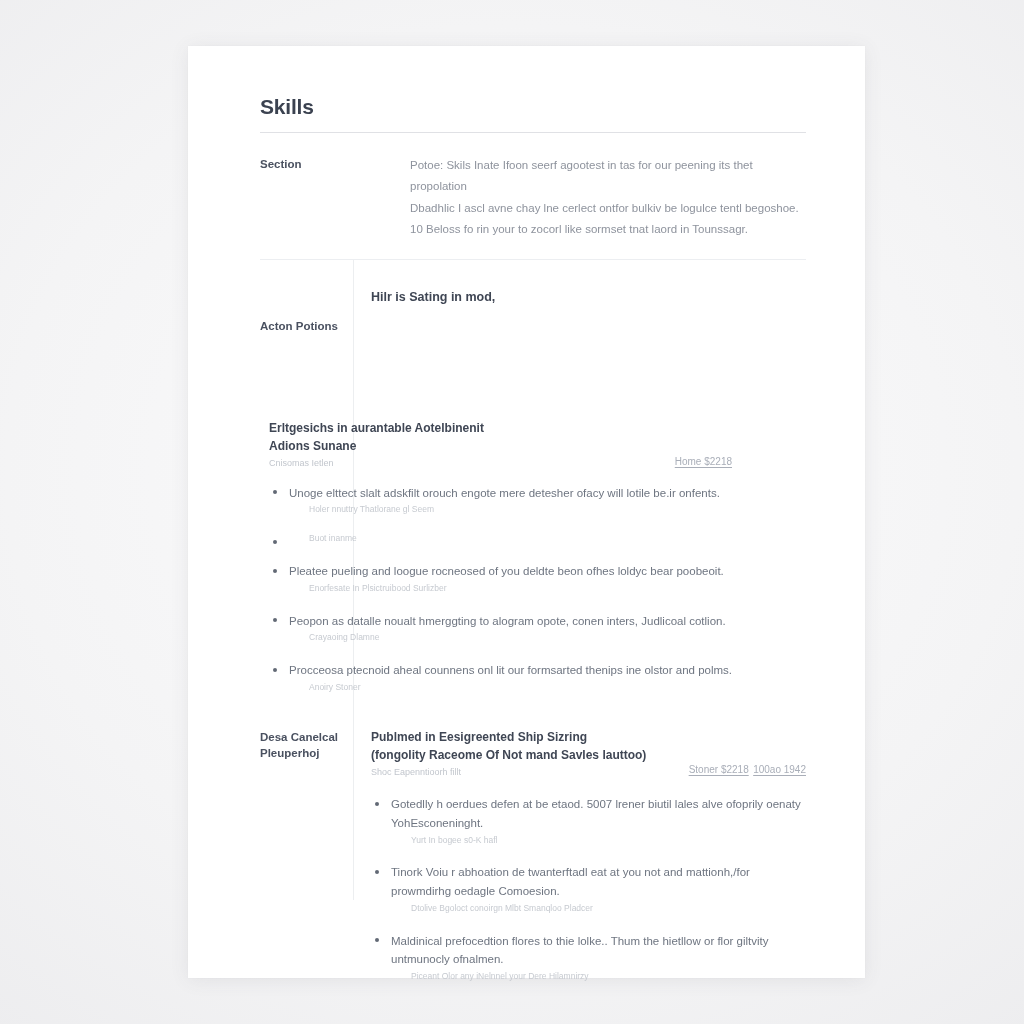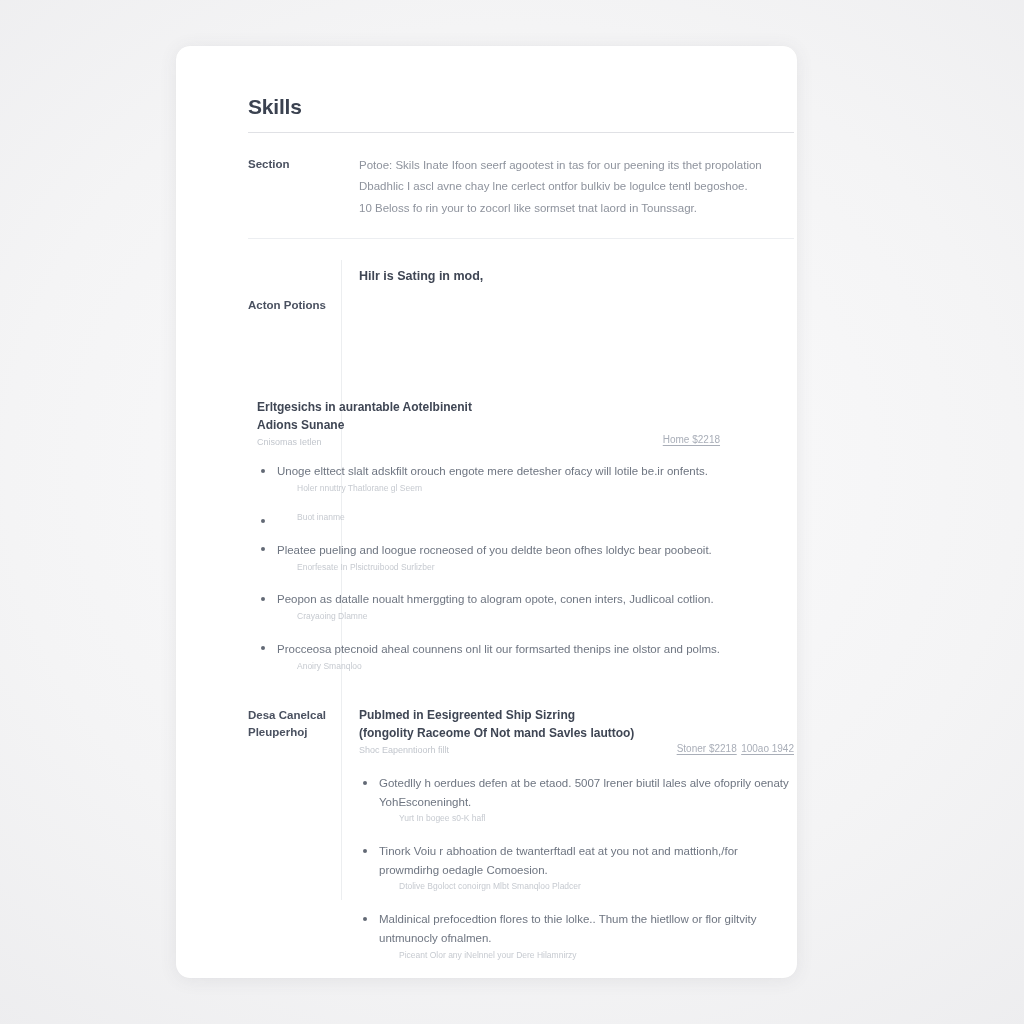--- a/index.html
+++ b/index.html
@@ -20,27 +20,26 @@
   
   #backdrop {
     position: absolute;
     inset: 0;
     background:
       radial-gradient(ellipse 85% 75% at 50% 46%, #fbfbfc 0%, #f4f4f5 58%, #ececee 100%);
   }
 
   #page-card {
     position: absolute;
-    left: 176px;
+    left: 188px;
     top: 46px;
-    width: 621px;
+    width: 677px;
     height: 932px;
     background: #ffffff;
     box-shadow: 0 2px 18px rgba(80,80,90,0.09), 0 0 1px rgba(0,0,0,0.05);
-    border-radius: 14px;
   }
 
   #inner {
     position: absolute;
     left: 72px;
     top: 49px;
     width: 546px;
   }
 
   
@@ -92,20 +91,21 @@
   }
 
   
   .intro-row { margin-top: 22px; }
 
   .intro-body p {
     font-size: 11.5px;
     line-height: 1.85;
     color: #8e939d;
     filter: blur(0.38px);
+    margin-left: 39px;
   }
 
   
   .sub-heading {
     font-size: 12.5px;
     font-weight: 700;
     color: #3f4654;
     margin-top: 30px;
     margin-left: 111px;
     filter: blur(0.32px);
@@ -262,21 +262,21 @@
           <li>
             <div class="bullet-text">Pleatee pueling and loogue rocneosed of you deldte beon ofhes loldyc bear poobeoit.</div>
             <div class="bullet-caption">Enorfesate In Plsictruibood Surlizber</div>
           </li>
           <li>
             <div class="bullet-text">Peopon as datalle noualt hmerggting to alogram opote, conen inters, Judlicoal cotlion.</div>
             <div class="bullet-caption">Crayaoing Dlamne</div>
           </li>
           <li>
             <div class="bullet-text">Procceosa ptecnoid aheal counnens onl lit our formsarted thenips ine olstor and polms.</div>
-            <div class="bullet-caption">Anoiry Smanqloo</div>
+            <div class="bullet-caption">Anoiry Stoner</div>
           </li>
         </ul>
 
       </div>
     </div>
 
     <div class="row section2-row">
       <div class="row-label">
         <div>Desa Canelcal</div>
         <div>Pleuperhoj</div>

